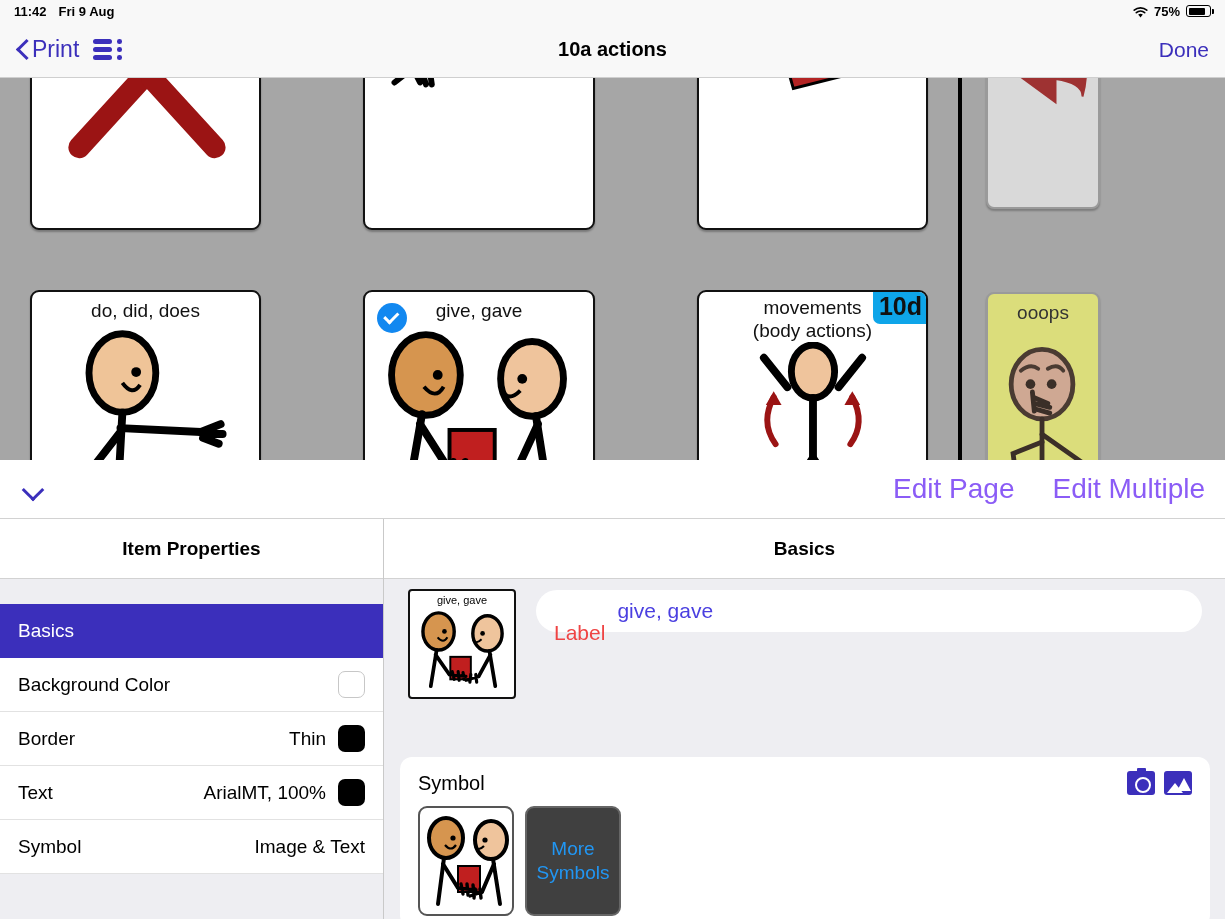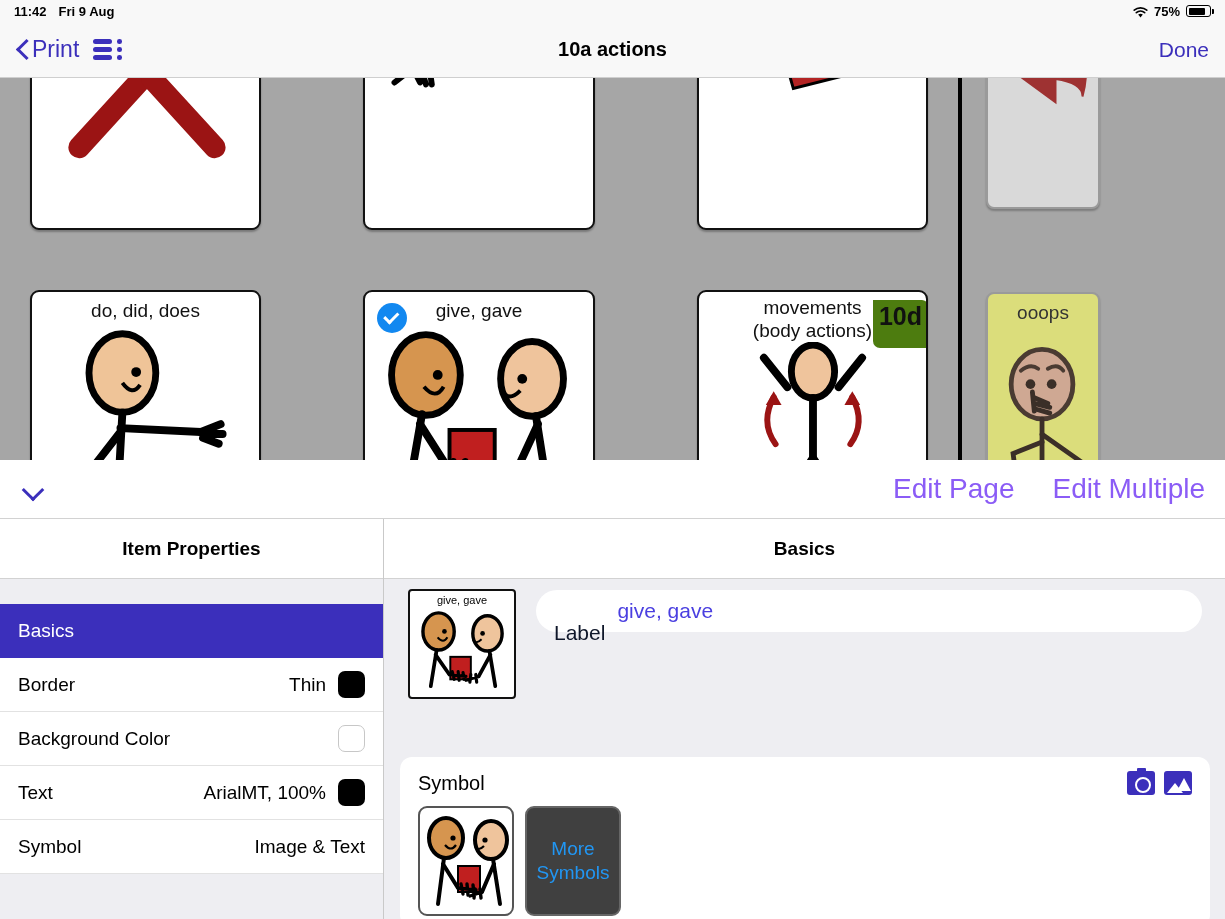--- a/index.html
+++ b/index.html
@@ -84,22 +84,22 @@
   }
   .side-ooops{
     position:absolute; left:986px; top:214px; width:114px; height:196px;
     background:#dbdd7b; border:2px solid #9a9a9a; border-radius:8px;
     box-shadow:0 2px 2px rgba(0,0,0,.25); overflow:hidden;
   }
   .side-ooops .caption{ font-size:19px; color:#333; padding-top:8px; text-align:center;}
 
   .badge{
     position:absolute; right:-2px; top:-2px;
-    background:#4d7c0f; color:#111; font-size:25px; font-weight:bold;
-    padding:1px 6px 17px 6px; border-radius:0 6px 0 7px; line-height:30px;margin-top:10px;
+    background:#0ea5e9; color:#111; font-size:25px; font-weight:bold;
+    padding:1px 6px 3px 6px; border-radius:0 6px 0 7px; line-height:30px;
   }
   .checkmark{
     position:absolute; left:12px; top:11px; width:30px; height:30px;
     border-radius:50%; background:#1288f0; display:flex; align-items:center; justify-content:center;
   }
   .checkmark::after{
     content:""; width:11px; height:6px; border-left:3px solid #fff; border-bottom:3px solid #fff;
     transform:rotate(-45deg) translate(1px,-2px);
   }
   .art{ position:absolute; left:0; right:0; bottom:0; top:0; }
@@ -159,21 +159,21 @@
     position:absolute; left:408px; top:589px; width:108px; height:110px;
     background:#fff; border:2.5px solid #111; border-radius:4px; overflow:hidden;
   }
   .thumbcard .tcap{ text-align:center; font-size:11px; padding-top:3px; }
 
   .labelfield{
     position:absolute; left:536px; top:590px; width:666px; height:42px;
     background:#fff; border-radius:21px; display:flex; align-items:center; padding:0 18px;
     font-size:21px; cursor:text;
   }
-  .labelfield .lf-key{ color:#0f172a;margin-top:44px; }
+  .labelfield .lf-key{ color:#ef4444;margin-top:44px; }
   .labelfield .lf-val{ color:#4a3fe0; margin-left:12px; }
 
   .symbolcard{
     position:absolute; left:400px; top:757px; width:810px; height:170px;
     background:#fff; border-radius:12px; padding:14px 18px;
   }
   .symbolcard .sc-head{ display:flex; align-items:center; }
   .symbolcard .sc-title{ font-size:20px; }
   .sc-icons{ margin-left:auto; display:flex; gap:9px; }
   .ico{ width:28px; height:24px; background:#3b2fbb; border-radius:3px; position:relative; cursor:pointer; }
@@ -391,29 +391,29 @@
 
   <div class="leftpanel">
     <div class="panel-head">Item Properties</div>
     <div class="gapstrip"></div>
 
     <div class="prow sel">
       <span>Basics</span>
     </div>
 
     <div class="prow">
+      <span>Background Color</span>
+      <span class="val"></span>
+      <span class="swatch sw-empty"></span>
+    </div>
+
+    <div class="prow">
       <span>Border</span>
       <span class="val">Thin</span>
       <span class="swatch sw-black"></span>
-    </div>
-
-    <div class="prow">
-      <span>Background Color</span>
-      <span class="val"></span>
-      <span class="swatch sw-empty"></span>
     </div>
 
     <div class="prow">
       <span>Text</span>
       <span class="val">ArialMT, 100%</span>
       <span class="swatch sw-black"></span>
     </div>
 
     <div class="prow last">
       <span>Symbol</span>

